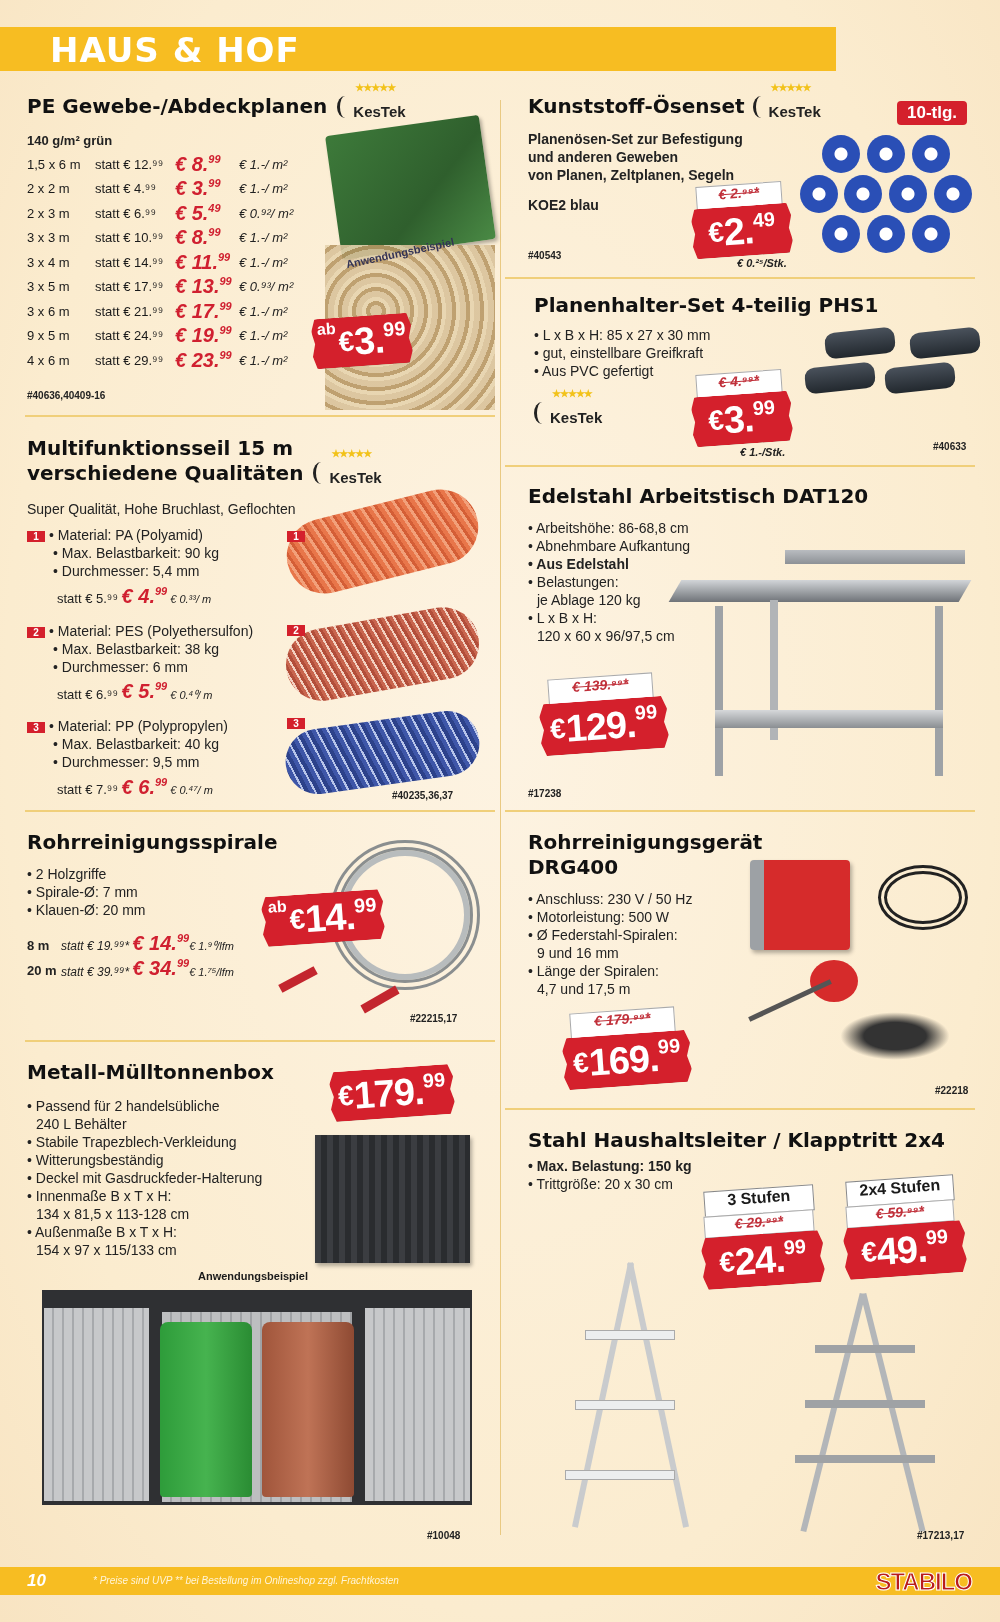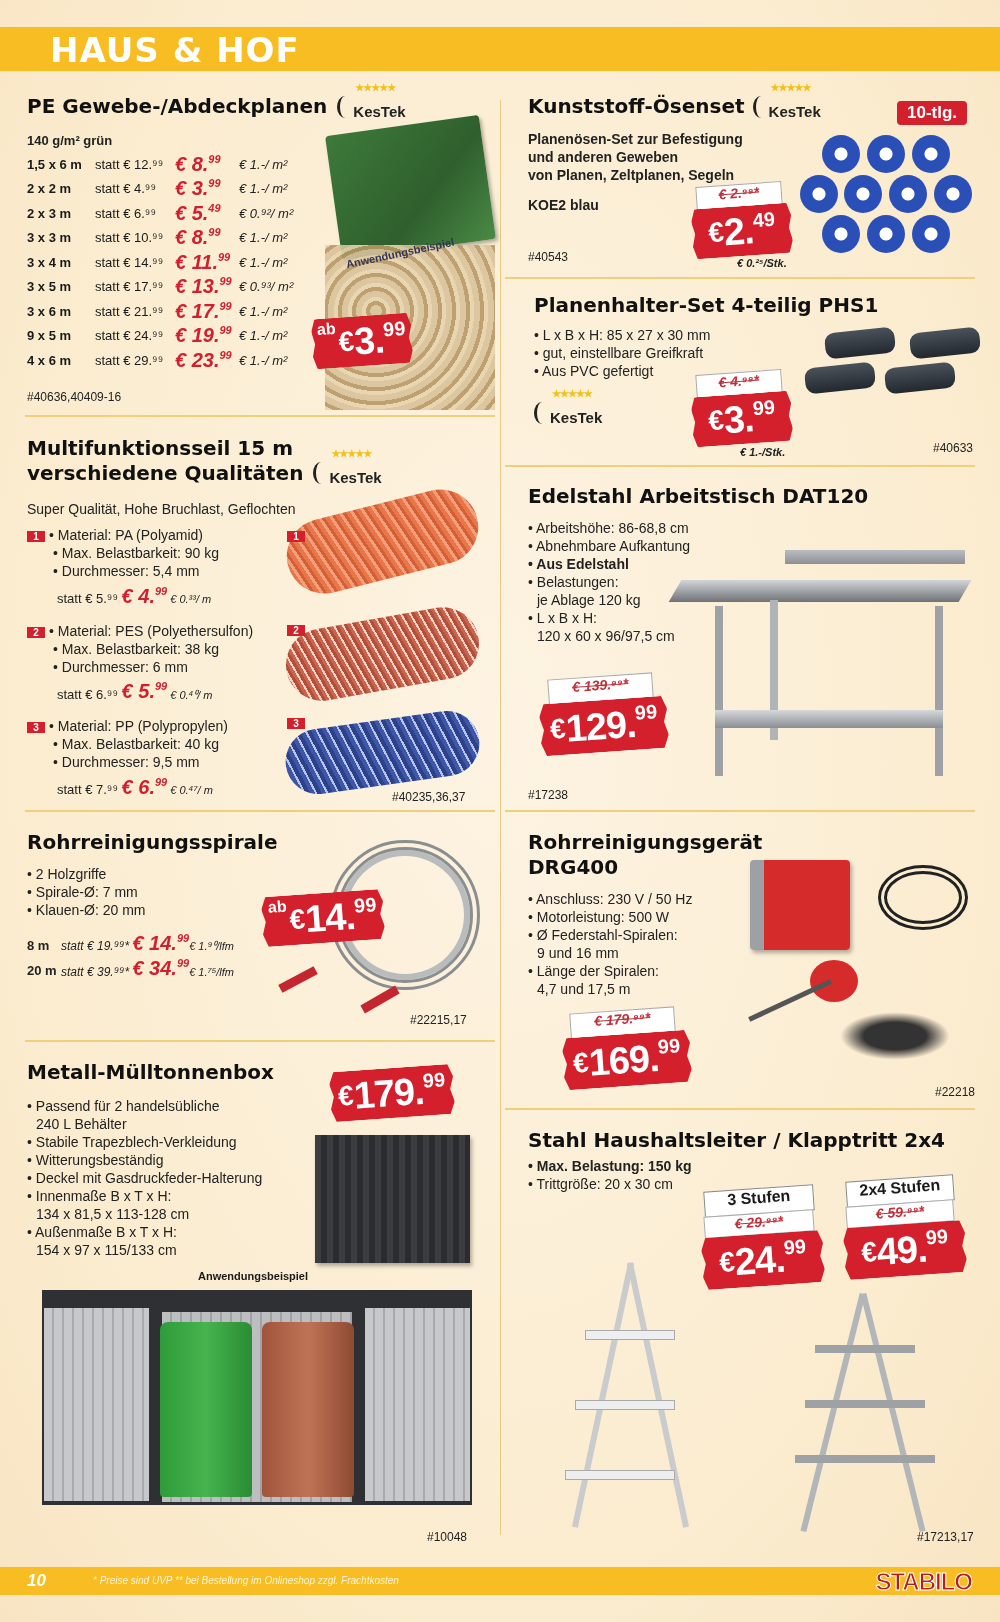--- a/index.html
+++ b/index.html
@@ -1,45 +1,45 @@
 <!DOCTYPE html>
 <html><head>
 <meta charset="utf-8">
 <style>
 *{box-sizing:border-box;margin:0;padding:0}
 body{width:1000px;height:1622px;background:#fbecd3;font-family:"Liberation Sans",sans-serif;color:#1a1a1a;position:relative;overflow:hidden}
 .page{position:absolute;inset:0;background:radial-gradient(ellipse at 50% 45%,#fdf3e2 0%,#fbeccf 70%,#f8e4c2 100%)}
-.topbar{position:absolute;left:0;top:27px;width:1000px;height:44px;background:#f7bd22}
+.topbar{position:absolute;left:0;top:27px;width:836px;height:44px;background:#f7bd22}
 .topbar h1{position:absolute;left:50px;top:3px;font-family:"DejaVu Sans",sans-serif;font-weight:bold;font-size:34px;color:#fff;letter-spacing:1px}
 .vline{position:absolute;left:500px;top:100px;width:1px;height:1435px;background:#e9c982}
 .hline{position:absolute;height:2px;background:#f0cf7a}
 .sec{position:absolute}
 .title{font-family:"DejaVu Sans",sans-serif;font-weight:bold;font-size:20px;color:#111;line-height:25px;white-space:nowrap}
 .txt{font-size:14px;line-height:18px;color:#222;white-space:nowrap}
 .b{font-weight:bold}
-.sku{position:absolute;font-size:12px;font-weight:normal;color:#222}
+.sku{position:absolute;font-size:10px;font-weight:bold;color:#222}
 .kestek{display:inline-flex;align-items:flex-end;position:relative;height:28px;padding-left:10px;font-size:15px;font-weight:bold;color:#222;vertical-align:middle}
 .kestek .arc{position:absolute;left:0;top:4px;width:16px;height:22px;border-left:3px solid #222;border-radius:50%}
 .kestek .stars{position:absolute;left:18px;top:-10px;font-size:10px;color:#f2c21a;letter-spacing:-1px;white-space:nowrap}
 .kestek .lbl{position:relative;padding-left:6px}
 .red{color:#d02030;font-weight:bold;font-style:italic}
 .sup{font-size:.55em;vertical-align:super}
 .unit{font-size:11px;font-style:italic;color:#222}
 .tag{position:absolute;background:#d4202c;color:#fff;font-weight:bold;font-family:"Liberation Sans",sans-serif;border-radius:6px;transform:rotate(-4deg);box-shadow:2px 2px 3px rgba(0,0,0,.3);display:flex;align-items:center;justify-content:center;clip-path:polygon(4% 0,96% 0,100% 25%,97% 50%,100% 75%,96% 100%,4% 100%,0 75%,3% 50%,0 25%)}
 .tag .eur{font-size:28px}
 .tag .big{font-size:38px;letter-spacing:-1px}
 .tag .cents{font-size:20px;align-self:flex-start;margin-top:4px}
 .tag .ab{font-size:16px;align-self:flex-start;margin-top:2px;margin-right:2px}
 .old{position:absolute;background:#fff;border:1px solid #aaa;transform:rotate(-4deg);font-size:14px;color:#c0303a;font-style:italic;font-weight:bold;text-align:center;text-decoration:line-through}
 .uplabel{position:absolute;background:#fff;border:1px solid #888;transform:rotate(-4deg);font-size:16px;font-weight:bold;text-align:center}
 .badge10{position:absolute;background:#d4202c;color:#fff;font-weight:bold;font-size:17px;padding:2px 10px;border-radius:4px}
 .num{display:inline-block;background:#d4202c;color:#fff;font-size:10px;font-weight:bold;width:18px;height:11px;line-height:11px;text-align:center;margin-right:4px}
 table.prices{border-collapse:collapse}
 table.prices td{padding:0 6px 0 0;height:24.5px;font-size:13px;vertical-align:middle;white-space:nowrap}
-table.prices td.size{font-weight:bold;width:68px}
+table.prices td.size{font-weight:normal;width:68px}
 table.prices td.statt{width:80px}
 table.prices td.price{font-size:20px;width:64px}
 .img{position:absolute}
 .footer{position:absolute;left:0;top:1567px;width:1000px;height:28px;background:#f7bd22}
 .footer .pg{position:absolute;left:27px;top:4px;font-size:17px;font-weight:bold;font-style:italic;color:#fff}
 .footer .note{position:absolute;left:93px;top:8px;font-size:10px;font-style:italic;color:#fff5d8}
 .footer .logo{position:absolute;right:28px;top:1px;font-size:24px;font-weight:bold;color:#b91c1c;-webkit-text-stroke:1px #fff;letter-spacing:-1px}
 </style>
 </head>
 <body>

